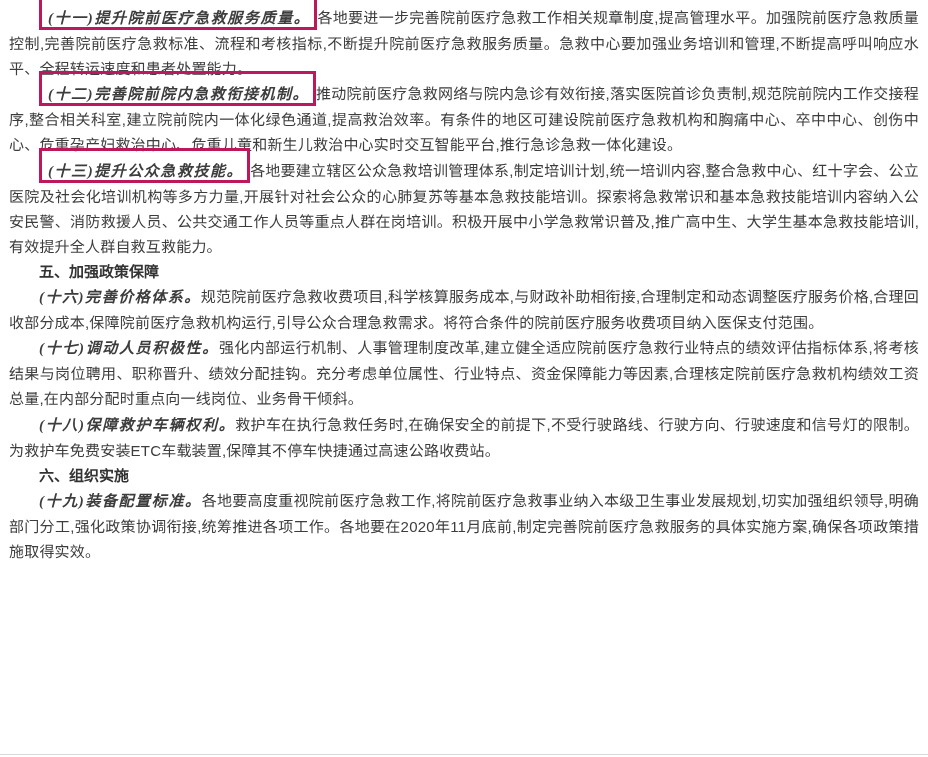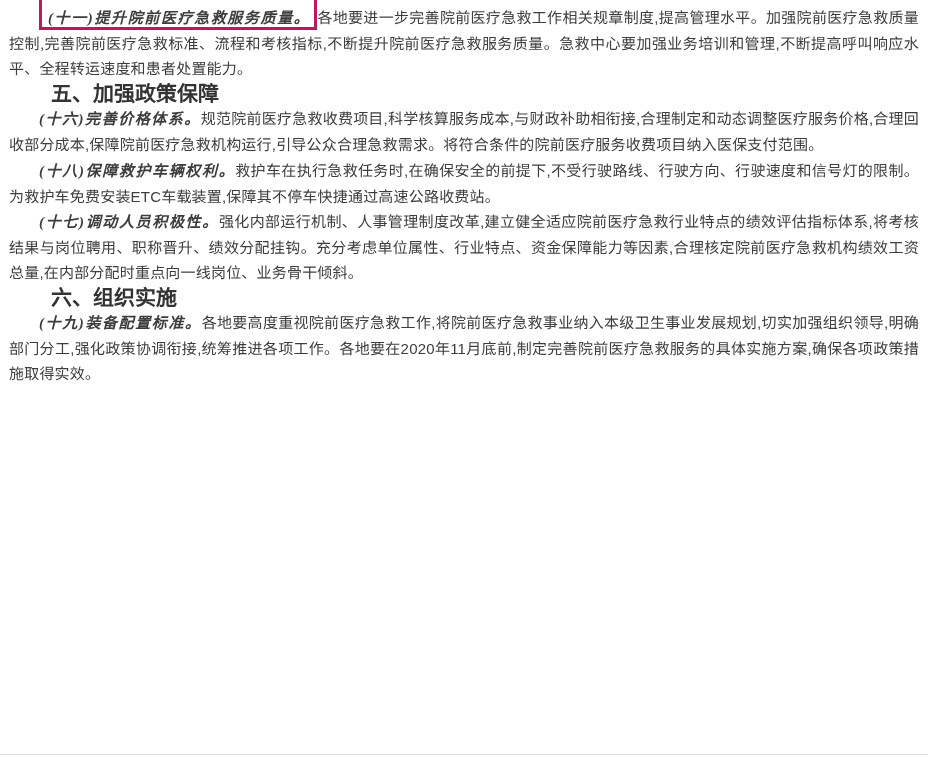--- a/index.html
+++ b/index.html
@@ -24,21 +24,21 @@
     text-indent: 2em;
     text-align: justify;
     line-height: 25.1px;
     letter-spacing: 0.2px;
   }
   p.sec-heading {
     margin: 0;
     text-indent: 2em;
     line-height: 25.1px;
     font-weight: bold;
-    font-size: 21px;
+    font-size: 15px;
     color: #333333;
   }
   .kai {
     font-family: "Liberation Serif", "DejaVu Serif", serif;
     font-style: italic;
     font-weight: bold;
     letter-spacing: 1.5px;
   }
   .boxed {
     border: 3px solid #be185d;
@@ -54,31 +54,33 @@
     border-bottom: 1px solid #d9d9d9;
   }
 </style>
 </head>
 <body>
 
 <div class="doc">
 
   <p class="para"><span class="kai boxed">(十一)提升院前医疗急救服务质量。</span><span>各地要进一步完善院前医疗急救工作相关规章制度,提高管理水平。加强院前医疗急救质量控制,完善院前医疗急救标准、流程和考核指标,不断提升院前医疗急救服务质量。急救中心要加强业务培训和管理,不断提高呼叫响应水平、全程转运速度和患者处置能力。</span></p>
 
+  <p class="para"><span class="kai boxed">(十二)完善院前院内急救衔接机制。</span><span>推动院前医疗急救网络与院内急诊有效衔接,落实医院首诊负责制,规范院前院内工作交接程序,整合相关科室,建立院前院内一体化绿色通道,提高救治效率。有条件的地区可建设院前医疗急救机构和胸痛中心、卒中中心、创伤中心、危重孕产妇救治中心、危重儿童和新生儿救治中心实时交互智能平台,推行急诊急救一体化建设。</span></p>
 
+  <p class="para"><span class="kai boxed">(十三)提升公众急救技能。</span><span>各地要建立辖区公众急救培训管理体系,制定培训计划,统一培训内容,整合急救中心、红十字会、公立医院及社会化培训机构等多方力量,开展针对社会公众的心肺复苏等基本急救技能培训。探索将急救常识和基本急救技能培训内容纳入公安民警、消防救援人员、公共交通工作人员等重点人群在岗培训。积极开展中小学急救常识普及,推广高中生、大学生基本急救技能培训,有效提升全人群自救互救能力。</span></p>
 
   <p class="sec-heading">五、加强政策保障</p>
 
 
 
   <p class="para"><span class="kai">(十六)完善价格体系。</span><span>规范院前医疗急救收费项目,科学核算服务成本,与财政补助相衔接,合理制定和动态调整医疗服务价格,合理回收部分成本,保障院前医疗急救机构运行,引导公众合理急救需求。将符合条件的院前医疗服务收费项目纳入医保支付范围。</span></p>
 
+  <p class="para"><span class="kai">(十七)调动人员积极性。</span><span>强化内部运行机制、人事管理制度改革,建立健全适应院前医疗急救行业特点的绩效评估指标体系,将考核结果与岗位聘用、职称晋升、绩效分配挂钩。充分考虑单位属性、行业特点、资金保障能力等因素,合理核定院前医疗急救机构绩效工资总量,在内部分配时重点向一线岗位、业务骨干倾斜。</span></p>
+
   <p class="para"><span class="kai">(十八)保障救护车辆权利。</span><span>救护车在执行急救任务时,在确保安全的前提下,不受行驶路线、行驶方向、行驶速度和信号灯的限制。为救护车免费安装ETC车载装置,保障其不停车快捷通过高速公路收费站。</span></p>
-
-  <p class="para"><span class="kai">(十七)调动人员积极性。</span><span>强化内部运行机制、人事管理制度改革,建立健全适应院前医疗急救行业特点的绩效评估指标体系,将考核结果与岗位聘用、职称晋升、绩效分配挂钩。充分考虑单位属性、行业特点、资金保障能力等因素,合理核定院前医疗急救机构绩效工资总量,在内部分配时重点向一线岗位、业务骨干倾斜。</span></p>
 
   <p class="sec-heading">六、组织实施</p>
 
   <p class="para"><span class="kai">(十九)装备配置标准。</span><span>各地要高度重视院前医疗急救工作,将院前医疗急救事业纳入本级卫生事业发展规划,切实加强组织领导,明确部门分工,强化政策协调衔接,统筹推进各项工作。各地要在2020年11月底前,制定完善院前医疗急救服务的具体实施方案,确保各项政策措施取得实效。</span></p>
 
 </div>
 
 <div class="page-bottom-line"></div>
 
 </body></html>

